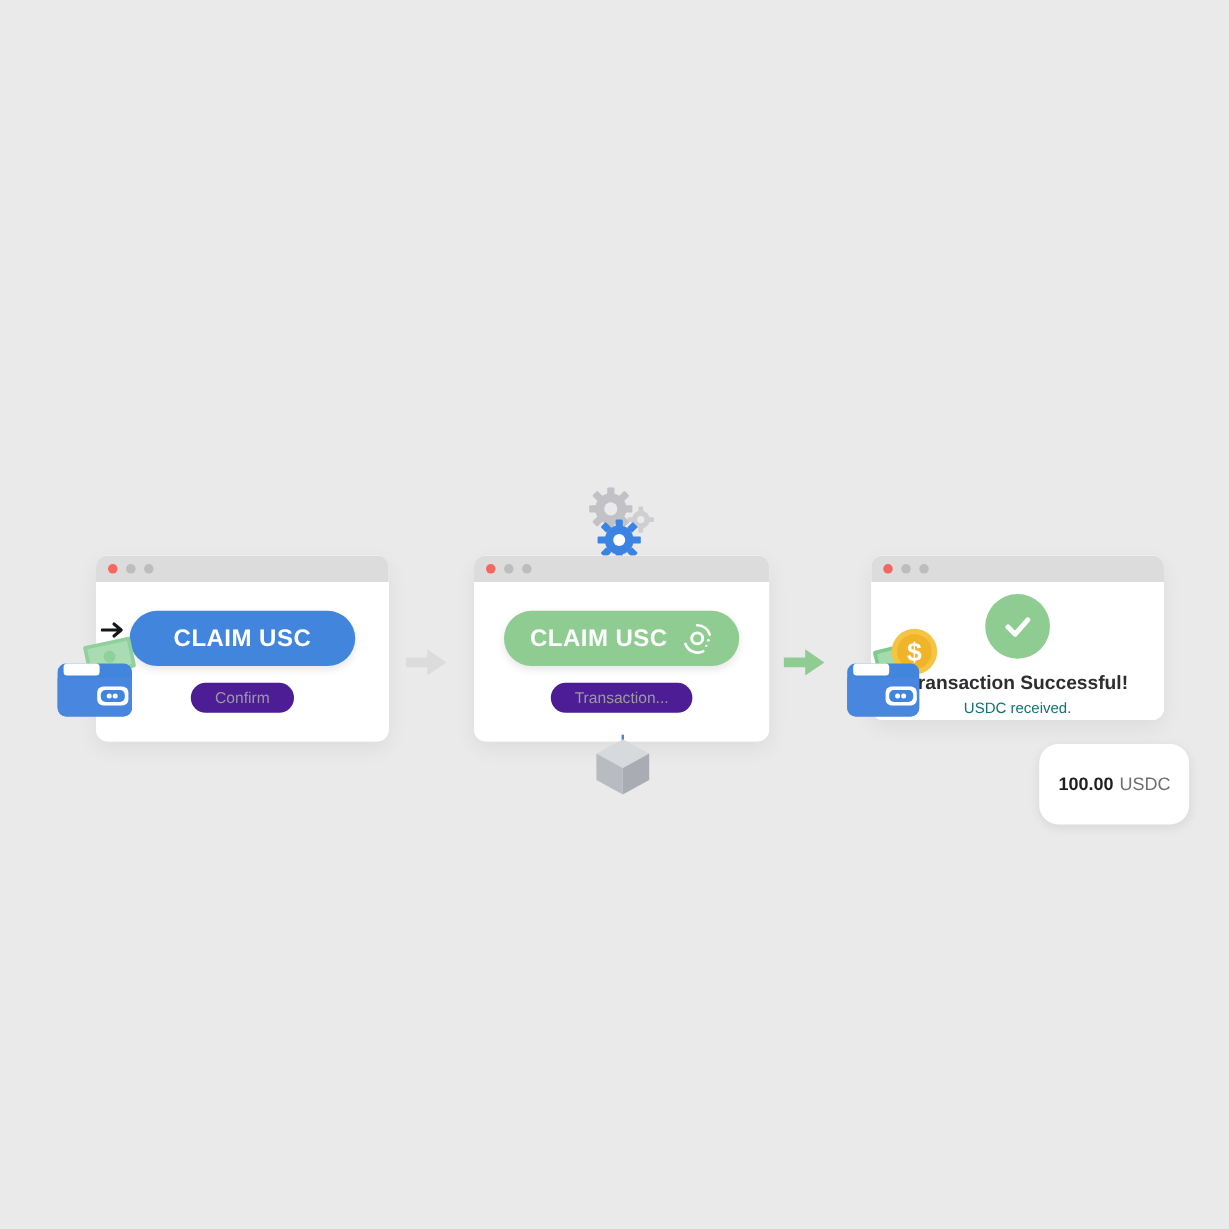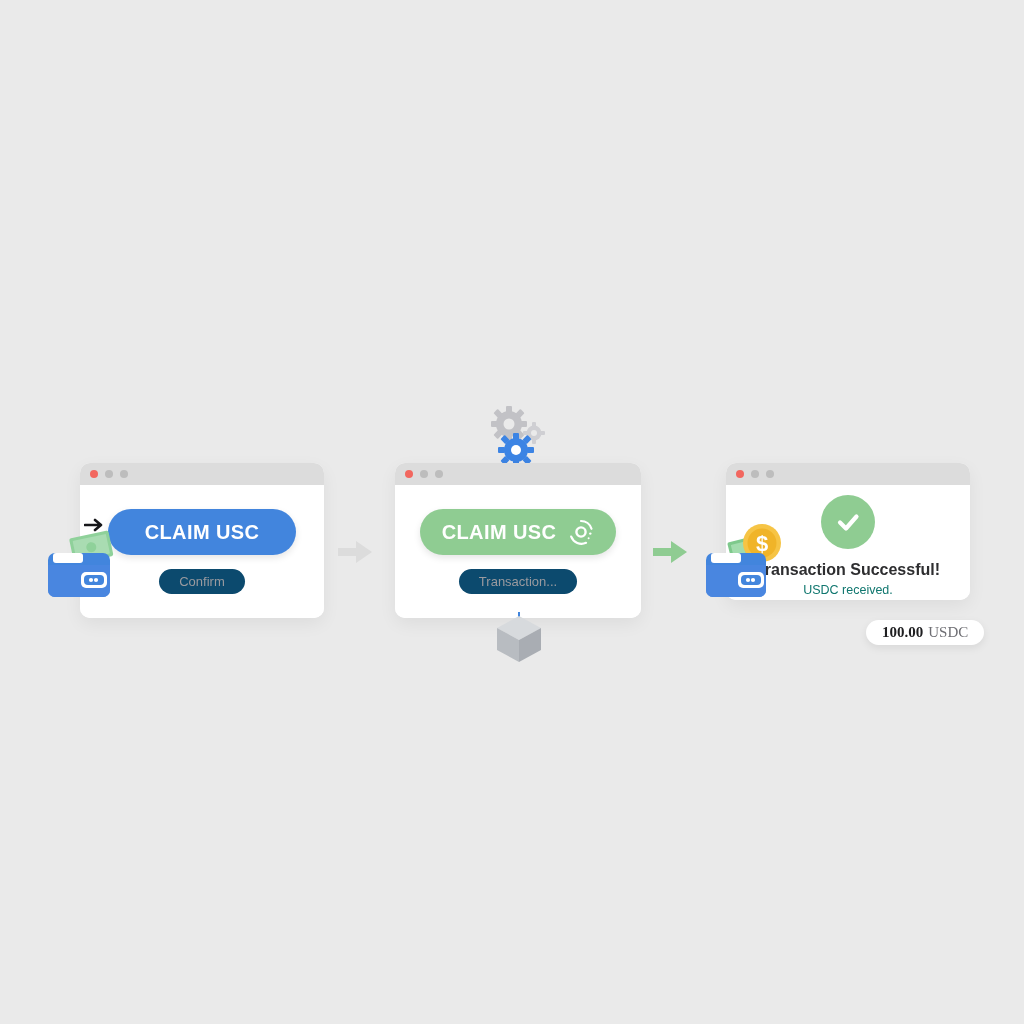--- a/index.html
+++ b/index.html
@@ -71,21 +71,21 @@
     font-weight: bold;
     letter-spacing: 0.4px;
     border: none;
     box-shadow: 0 3px 7px rgba(0,0,0,0.10);
   }
   .claim-btn.blue { background: #4285dd; }
   .claim-btn.green { background: #8fcc92; }
 
   .sub-pill {
     margin-top: 14px;
-    background: #0c4a6e;
+    background: #4c1d95;
     color: #9a9a9f;
     font-size: 13px;
     padding: 6px 20px;
     border-radius: 14px;
     line-height: 1;
   }
 
   
   .flow-arrow {
     position: absolute;
@@ -123,28 +123,27 @@
     margin-top: 4px;
     font-size: 12.5px;
     color: #0f766e;
     white-space: nowrap;
   }
 
   .amount-badge {
     position: absolute;
     background: #ffffff;
     border-radius: 16px;
-    padding: 4px 16px;
+    padding: 25px 16px;
     box-shadow: 0 3px 9px rgba(0,0,0,0.08);
     font-size: 15px;
     white-space: nowrap;
     display: flex;
     gap: 5px;
     align-items: baseline;
-    font-family: Liberation Serif, serif;
   }
   .amount-value { color: #1f1f21; font-weight: bold; }
   .amount-unit  { color: #6e6e73; }
 
   .cursor-arrow {
     position: absolute;
   }
 </style>
 </head>
 <body>

